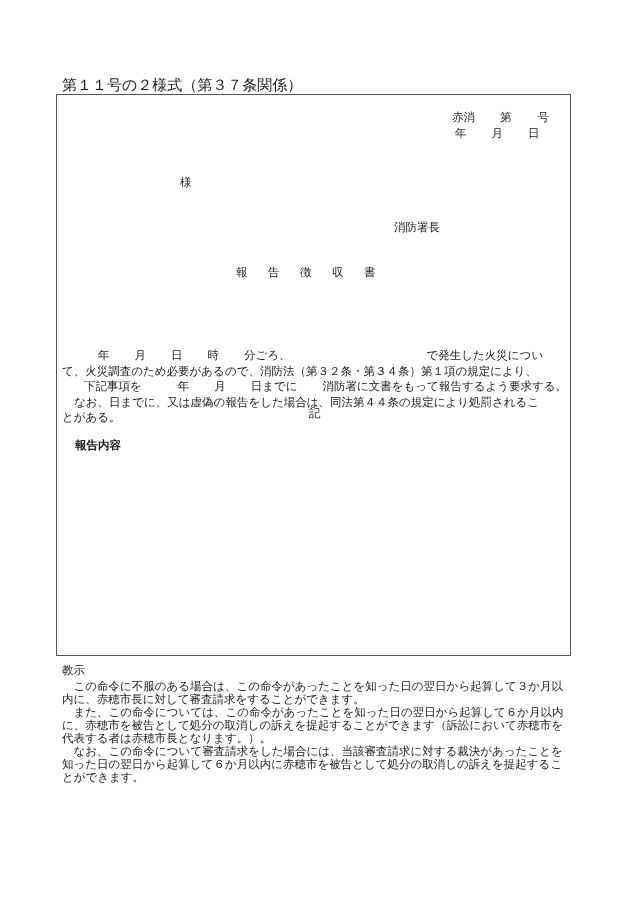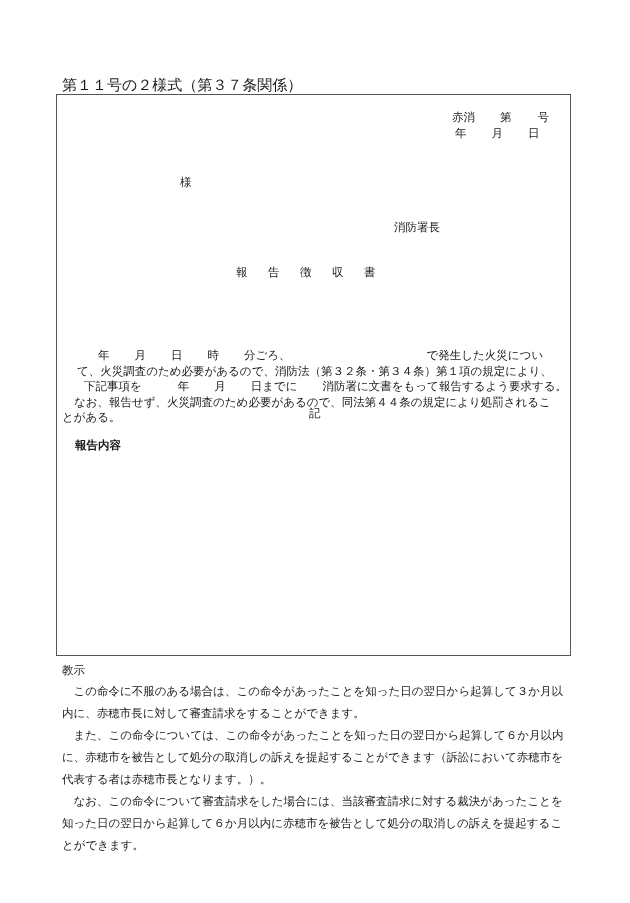--- a/index.html
+++ b/index.html
@@ -24,21 +24,21 @@
   .para {
     position: absolute; left: 62px; width: 505px; line-height: 15.5px;
     font-size: 11.5px;
   }
   .ki { left: 309px; top: 408px; }
   .report-content { left: 75px; top: 440px; font-weight: bold; }
   .notice-title { left: 62px; top: 665px; }
   .notice p { margin: 0; }
   .notice {
     position: absolute; left: 62px; top: 680px; width: 510px;
-    line-height: 22px; font-size: 11.5px;
+    line-height: 13px; font-size: 11.5px;
   }
   .gap { display: inline-block; }
 </style>
 </head>
 <body>
 
 <div class="abs form-title">第１１号の２様式（第３７条関係）</div>
 
 <div class="box"></div>
 
@@ -55,25 +55,25 @@
 <div class="abs chief">消防署長</div>
 
 <div class="abs heading">
   <span>報</span><span>告</span><span>徴</span><span>収</span><span>書</span>
 </div>
 
 <div class="para" style="top:312px;">
   <div style="white-space:nowrap;margin-top:36px;">
     <span class="gap" style="width:36px"></span><span>年</span><span class="gap" style="width:25px"></span><span>月</span><span class="gap" style="width:25px"></span><span>日</span><span class="gap" style="width:25px"></span><span>時</span><span class="gap" style="width:25px"></span><span>分ごろ、</span><span class="gap" style="width:136px"></span><span>で発生した火災につい</span>
   </div>
-  <div style="white-space:nowrap;text-align:center;">て、火災調査のため必要があるので、消防法（第３２条・第３４条）第１項の規定により、</div>
+  <div style="white-space:nowrap;">て、火災調査のため必要があるので、消防法（第３２条・第３４条）第１項の規定により、</div>
   <div style="white-space:nowrap;text-align:right;">
     <span>下記事項を</span><span class="gap" style="width:36px"></span><span>年</span><span class="gap" style="width:25px"></span><span>月</span><span class="gap" style="width:25px"></span><span>日までに</span><span class="gap" style="width:25px"></span><span>消防署に文書をもって報告するよう要求する。</span>
   </div>
-  <div style="white-space:nowrap; padding-left:12px;">なお、報告せず、火災調査のため必要があるので、同法第４４条の規定により処罰されるこ</div>
+  <div style="white-space:nowrap; padding-left:12px;">なお、日までに、又は虚偽の報告をした場合は、同法第４４条の規定により処罰されるこ</div>
   <div style="white-space:nowrap;">とがある。</div>
 </div>
 
 <div class="abs ki">記</div>
 
 <div class="abs report-content">報告内容</div>
 
 <div class="abs notice-title">教示</div>
 
 <div class="notice">

